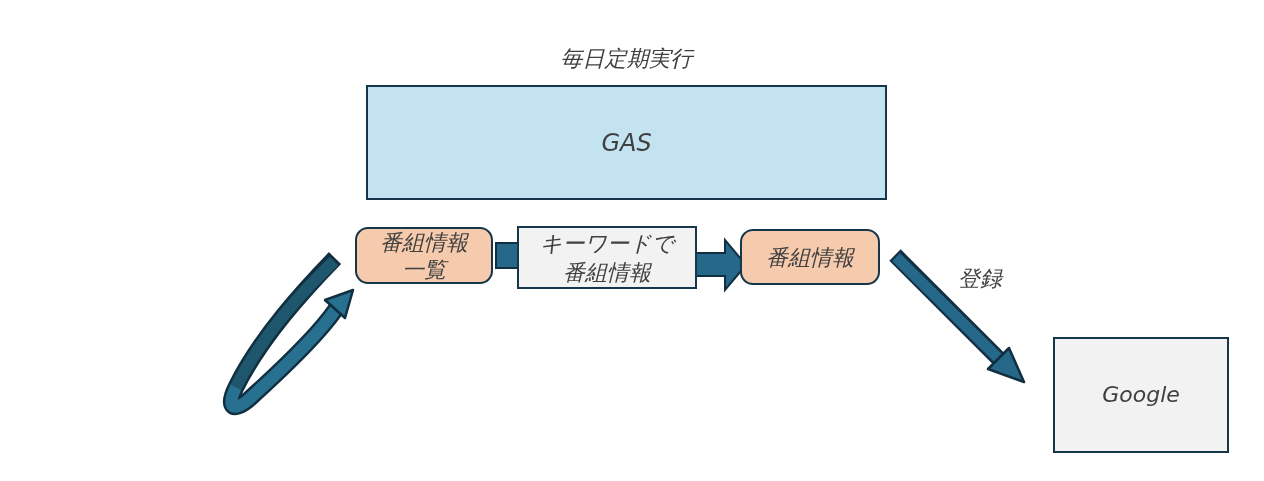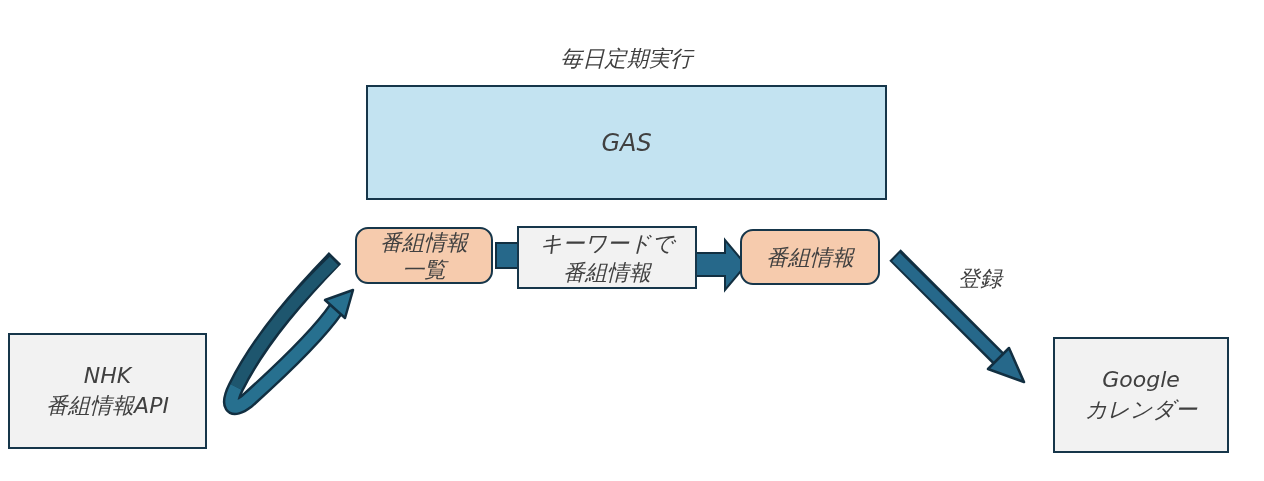--- a/index.html
+++ b/index.html
@@ -99,27 +99,22 @@
 
   <div class="box step-box filter-box">
     <div>キーワードで</div>
     <div>番組情報</div>
   </div>
 
   <div class="box rounded-node node-program-info">
     <div>番組情報</div>
   </div>
 
-  <div class="box step-box nhk-box">
-    <div>NHK</div>
-    <div>番組情報API</div>
-  </div>
 
   <div class="box step-box google-box">
     <div>Google</div>
-    <div>カレンダー</div>
   </div>
 
   <div class="floating-label register-label">
     <span>登録</span>
   </div>
 
 </div>
 
 </body></html>

